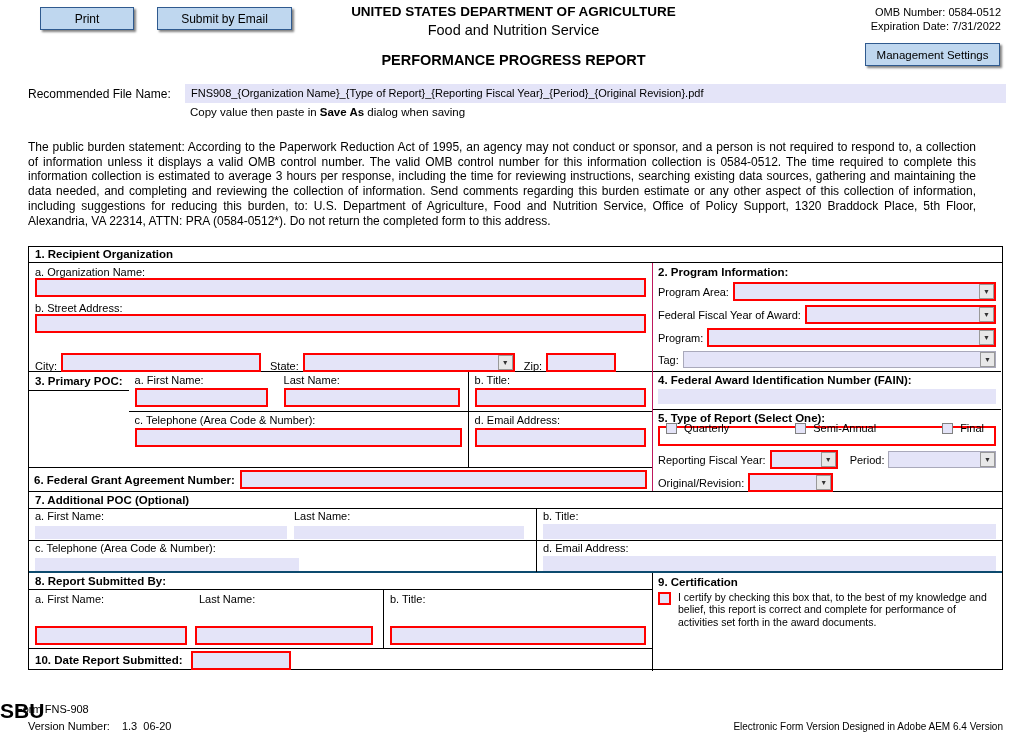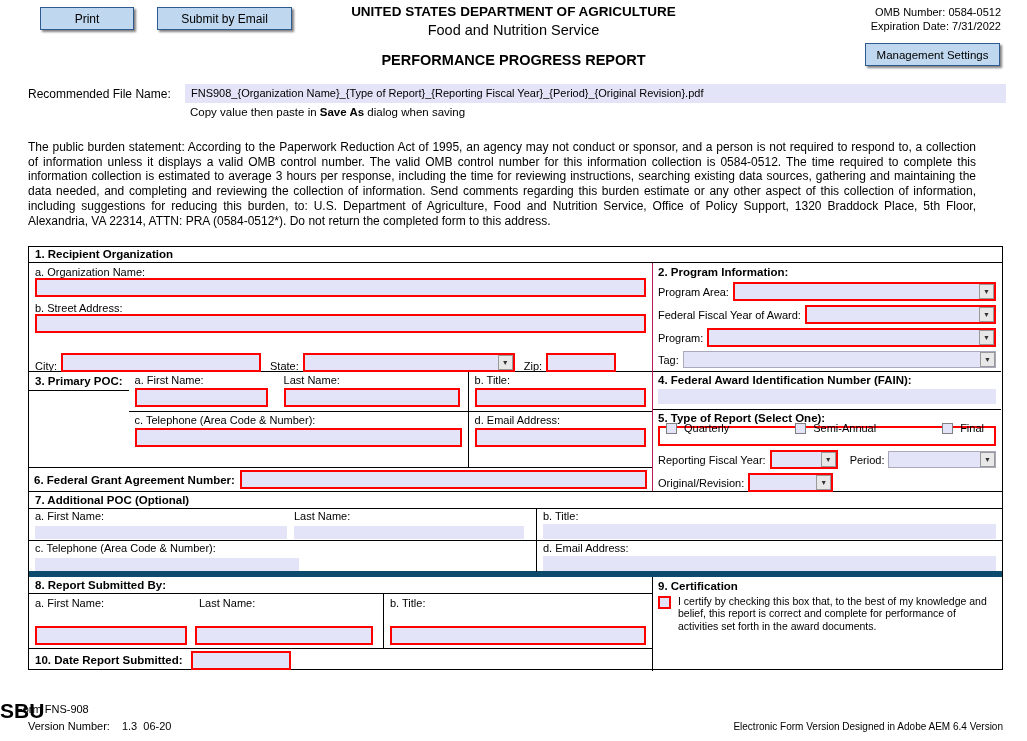--- a/index.html
+++ b/index.html
@@ -86,21 +86,21 @@
   .s5 .grow{flex:1 !important;}
 
   .s7{height:80px;border-top:1px solid #000;}
   .s7 .sec-title{height:17px;padding:2px 6px;border-bottom:1px solid #000;}
   .s7-row{display:flex;height:31px;}
   .s7-row.bt{height:32px;}
   .s7-left{width:507px;padding:1px 6px;display:flex;}
   .s7-right{flex:1;border-left:1px solid #000;padding:1px 6px;}
   .s7 .fld{margin-top:2px;}
 
-  .bottom{display:flex;height:100px;border-top:6px solid #0c4a6e;}
+  .bottom{display:flex;height:100px;border-top:2px solid #0c4a6e;}
   .bottom-left{width:623px;display:flex;flex-direction:column;}
   .s8{flex:1;display:flex;flex-direction:column;}
   .s8 .sec-title{height:17px;padding:2px 6px;border-bottom:1px solid #000;}
   .s8-body{flex:1;display:flex;}
   .s8-names{width:354px;padding:3px 6px;display:flex;flex-direction:column;justify-content:space-between;}
   .names-labels{display:flex;}
   .names-labels .lbl:first-child{width:164px;}
   .names-inputs{display:flex;gap:8px;}
   .s8-titlecell{flex:1;border-left:1px solid #000;padding:3px 6px;display:flex;flex-direction:column;justify-content:space-between;}
   .s10{height:23px;border-top:1px solid #000;display:flex;align-items:center;padding:0 6px;gap:8px;}

